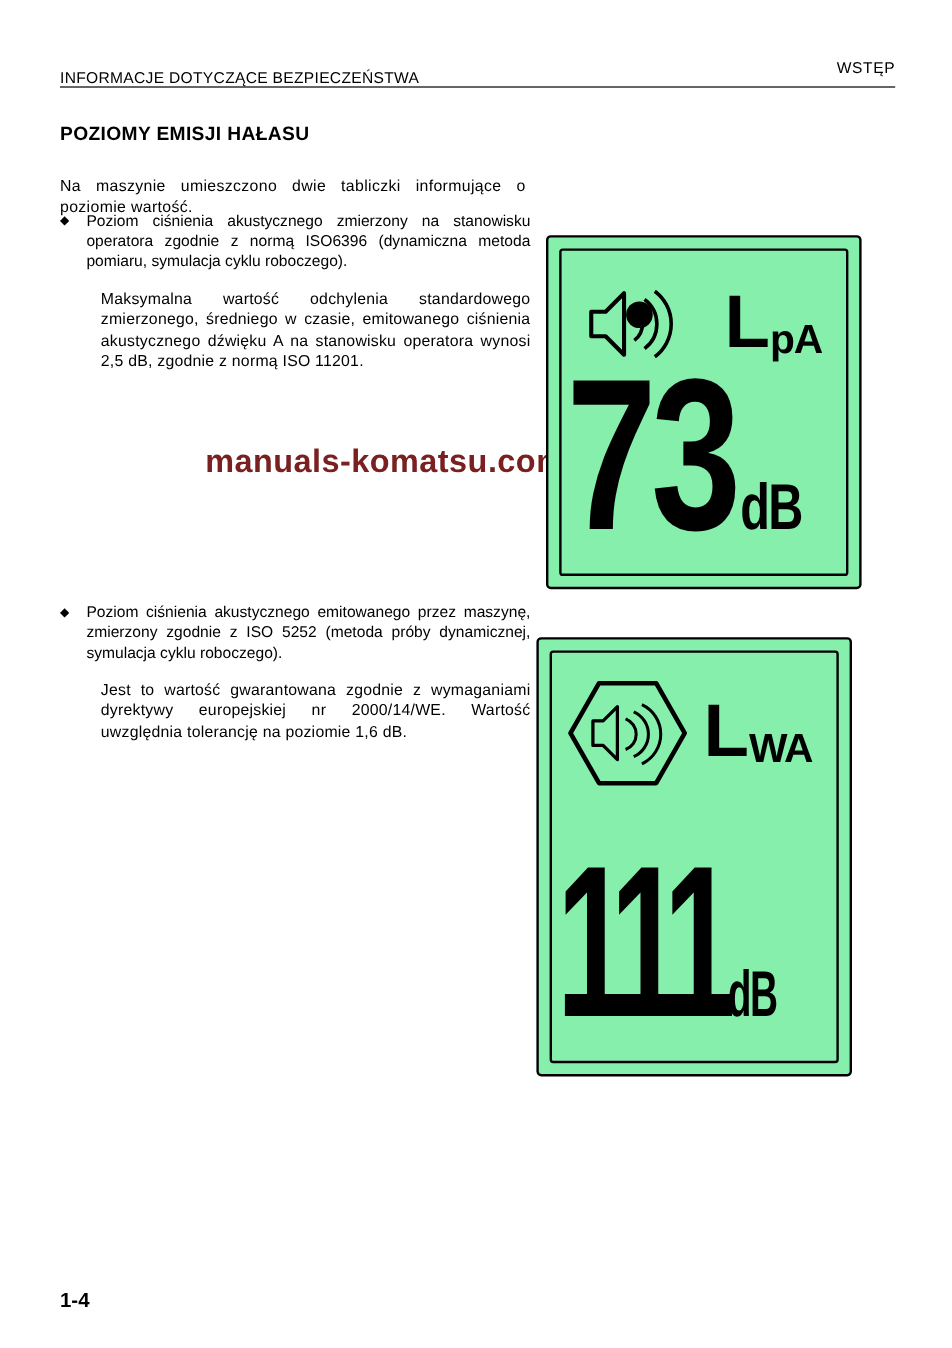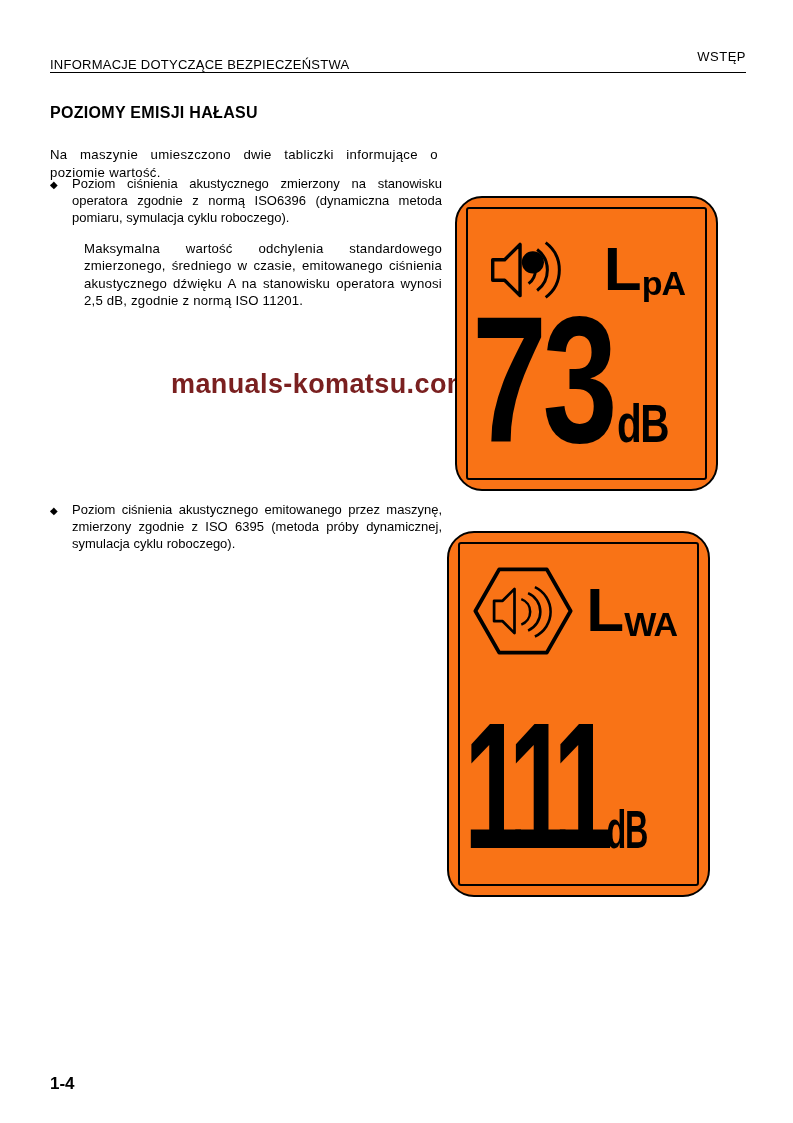--- a/index.html
+++ b/index.html
@@ -26,21 +26,21 @@
 
   .bullet-row { display:flex; gap:11px; }
   .bullet-marker { font-size:10px; line-height:17px; width:11px; flex:none; }
   .bullet-text { flex:1; margin:0; font-size:13px; line-height:1.3; text-align:justify; }
   .sub-para { margin:13px 0 0 34px; font-size:13.2px; line-height:1.33; text-align:justify; letter-spacing:.2px; }
 
   .watermark { position:absolute; left:171px; top:369px; font-size:27px; font-weight:bold;
                color:var(--color-watermark,#7a2020); letter-spacing:.4px; }
 
   
-  .plate { position:absolute; background:#f97316; border:2.5px solid #000; border-radius:27px;
+  .plate { position:absolute; background:#86efac; border:2.5px solid #000; border-radius:4px;
            padding:9px; box-sizing:border-box; }
   .plate1 { left:455px; top:196px; width:263px; height:295px; }
   .plate2 { left:447px; top:531px; width:263px; height:366px; }
   .plate-inner { border:2px solid #000; border-radius:3px; width:100%; height:100%;
                  box-sizing:border-box; position:relative; padding:12px 10px; }
   .plate-top { display:flex; align-items:center; justify-content:space-between; padding:8px 8px 0 2px; }
   .plate-icon { flex:none; }
   .plate-symbol { white-space:nowrap; padding-right:2px; }
   .sym-main { font-size:62px; font-weight:bold; line-height:1; }
   .sym-sub  { font-size:34px; font-weight:bold; vertical-align:-5px; letter-spacing:-1px; }
@@ -94,22 +94,23 @@
       </div>
       <div class="value-row">
         <span class="value">73</span><span class="unit">dB</span>
       </div>
     </div>
   </div>
 
   <div class="text-block block2">
     <div class="bullet-row">
       <span class="bullet-marker">◆</span>
-      <p class="bullet-text">Poziom ciśnienia akustycznego emitowanego przez maszynę, zmierzony zgodnie z ISO 6395 (metoda próby dynamicznej, symulacja cyklu roboczego).</p>
+      <p class="bullet-text">Poziom ciśnienia akustycznego emitowanego przez maszynę, zmierzony zgodnie z ISO 5252 (metoda próby dynamicznej, symulacja cyklu roboczego).</p>
     </div>
+    <p class="sub-para">Jest to wartość gwarantowana zgodnie z wymaganiami dyrektywy europejskiej nr 2000/14/WE. Wartość uwzględnia tolerancję na poziomie 1,6 dB.</p>
   </div>
 
   <div class="plate plate2">
     <div class="plate-inner">
       <div class="plate-top">
         <svg class="plate-icon" width="102" height="94" viewBox="0 0 120 110">
           <polygon points="32,6 88,6 116,55 88,104 32,104 4,55" fill="none" stroke="#000" stroke-width="4.5" stroke-linejoin="round"></polygon>
           <path d="M26 43 H36 L50 29 V81 L36 67 H26 Z" fill="none" stroke="#000" stroke-width="3.2" stroke-linejoin="round"></path>
           <path d="M58 41 a16 16 0 0 1 0 30" fill="none" stroke="#000" stroke-width="3"></path>
           <path d="M66 34 a24 24 0 0 1 0 44" fill="none" stroke="#000" stroke-width="3"></path>

